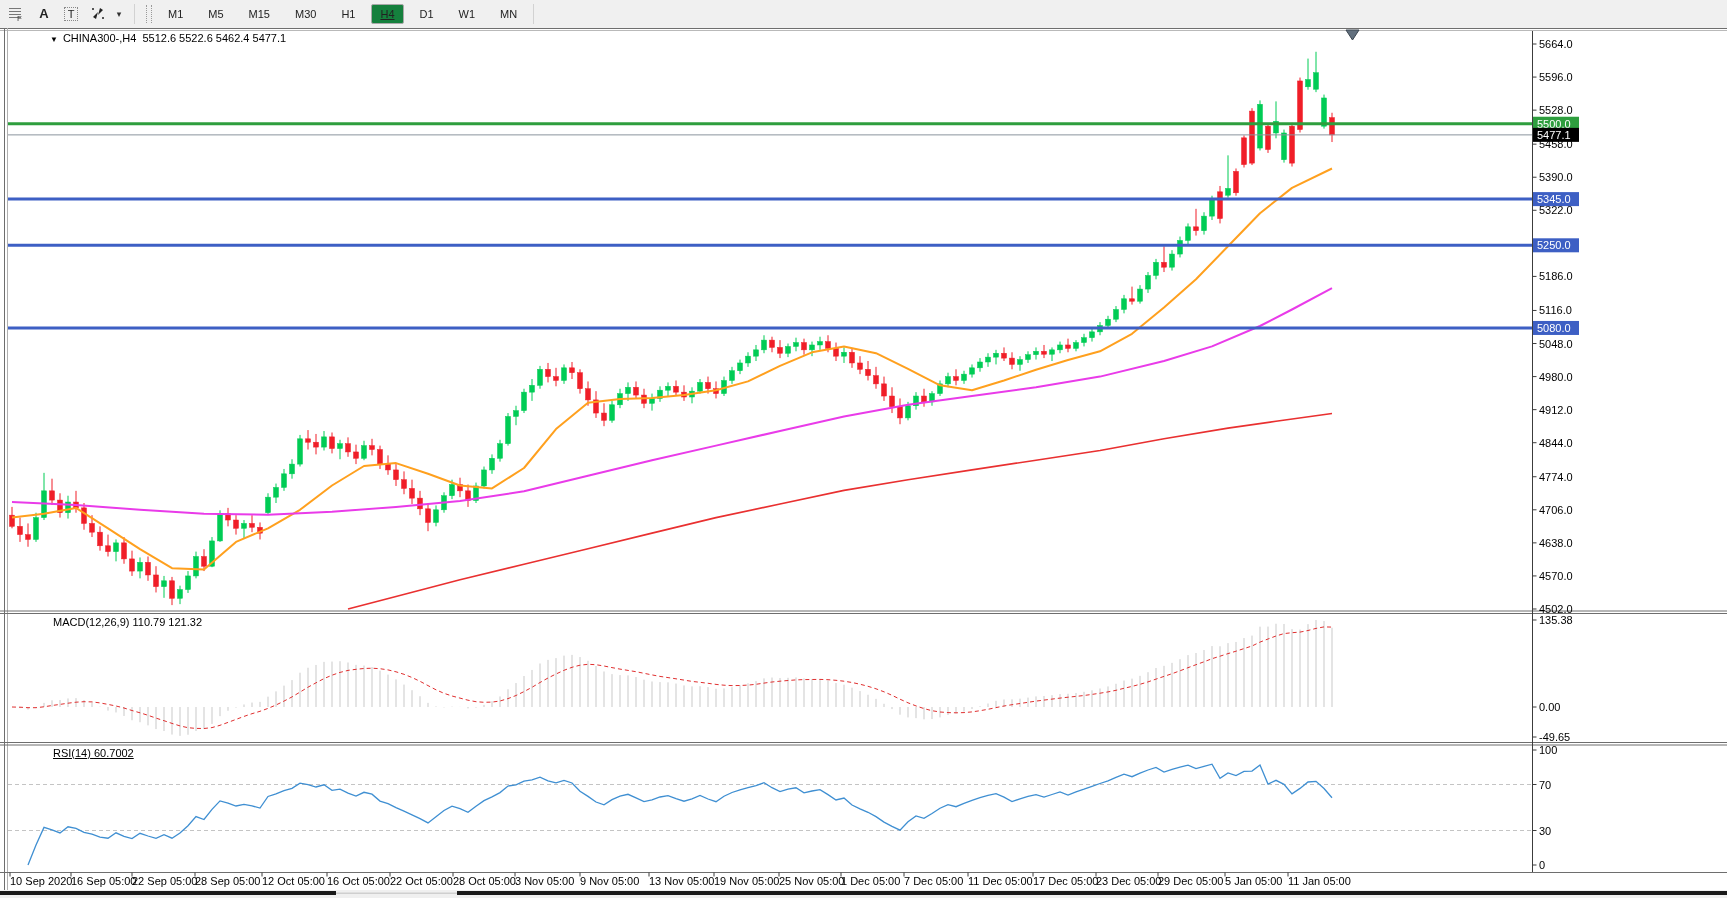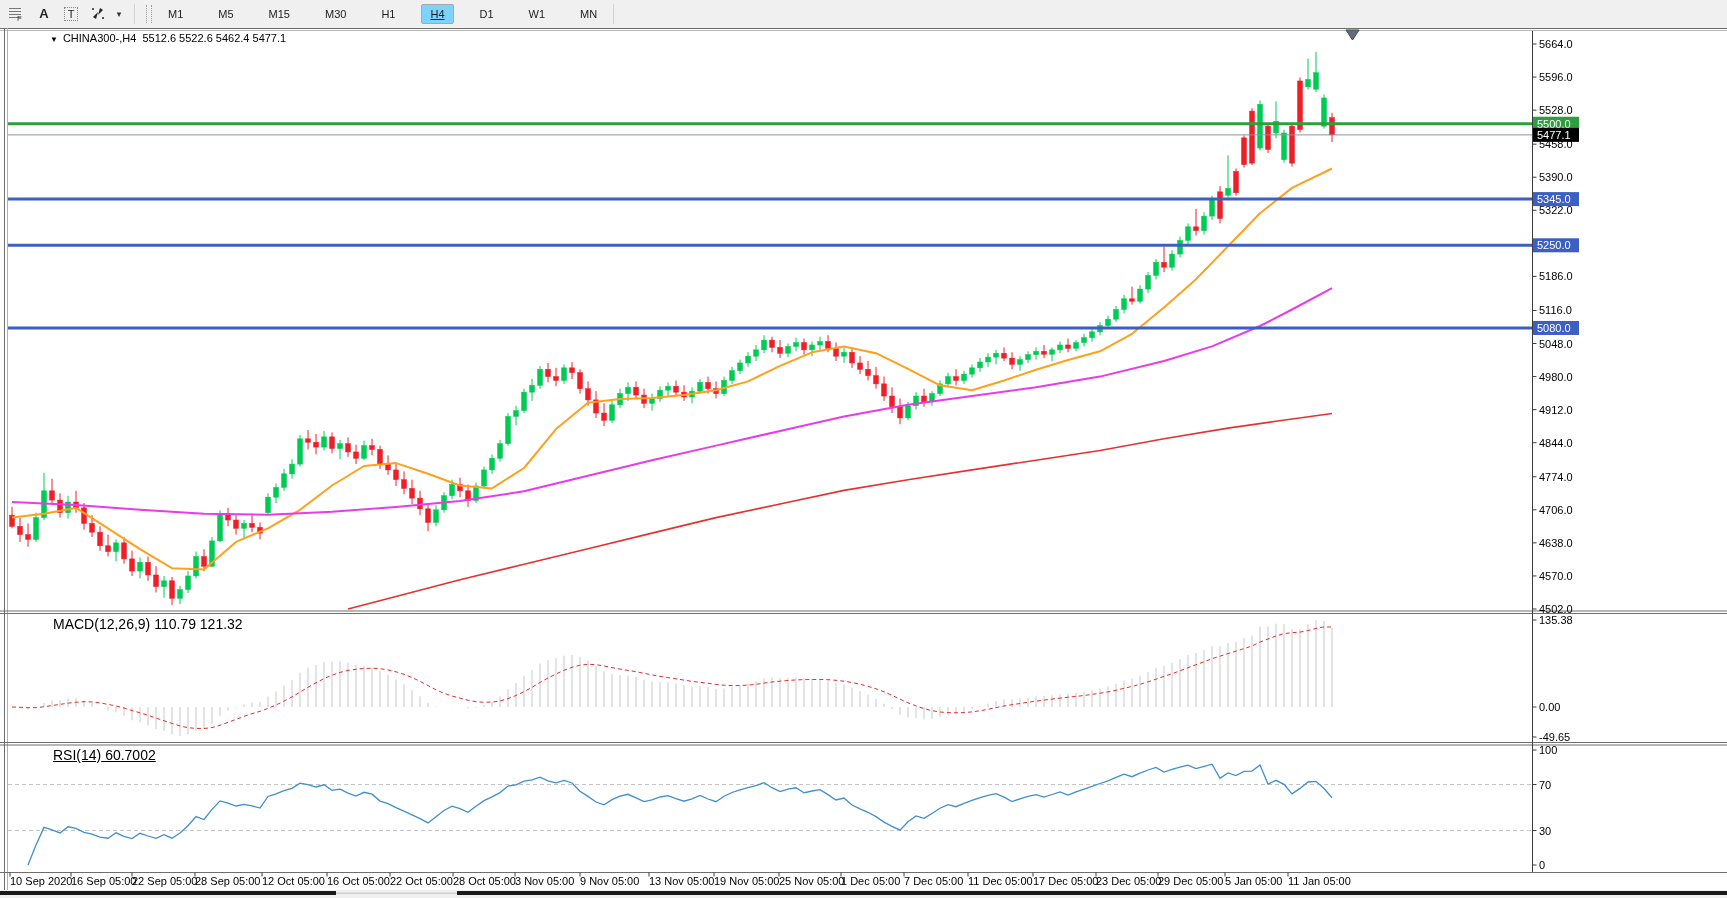--- a/index.html
+++ b/index.html
@@ -9,28 +9,28 @@
   
   .toolbar{position:absolute;left:0;top:0;width:1727px;height:27px;background:#f0f0f0;
     display:flex;align-items:center;gap:3px;padding-left:5px;box-sizing:border-box;z-index:5;}
   .tbtn{min-width:22px;height:21px;display:flex;align-items:center;justify-content:center;
     font-size:12px;color:#222;border:1px solid transparent;border-radius:2px;}
   .tbtn.boldA{font-weight:bold;font-size:13px;}
   .tbtn .tbox{border:1px dotted #888;padding:0 3px;font-size:11px;}
   .caret{font-size:9px;color:#333;margin-left:-2px;}
   .handle{width:4px;height:18px;border-left:1px dotted #9a9a9a;border-right:1px dotted #9a9a9a;margin:0 4px;}
   .vsep{width:1px;height:20px;background:#d2d2d2;margin:0 4px;}
-  .tf-group{display:flex;align-items:center;gap:17px;}
+  .tf-group{display:flex;align-items:center;gap:7px;}
   .tf-btn{padding:3px 8px;font-size:11px;color:#222;border:1px solid transparent;border-radius:2px;}
-  .tf-btn.active{background:#7dd3fc;border:1px solid #a8a8a8;text-decoration:underline;}
+  .tf-btn.active{background:#15803d;border:1px solid #a8a8a8;text-decoration:underline;}
   
   .ovl{position:absolute;z-index:4;white-space:nowrap;margin-left:40px;}
   .chart-title{left:10px;top:32px;font-size:11px;color:#000;}
   .chart-title .dd{font-size:8px;margin-right:5px;}
-  .ind-label{font-size:14px;color:#000;}
+  .ind-label{font-size:11px;color:#000;}
   .macd-label{left:13px;top:616px;}
   .rsi-label{left:13px;top:747px;text-decoration:underline;}
   .annotation{left:1384px;top:421px;font-size:37px;font-weight:bold;}
 </style>
 </head>
 <body>
 
 <div id="stage">
   <svg id="cv" width="1727" height="898">
       <rect x="0" y="28" width="1727" height="862" fill="#ffffff"></rect>

